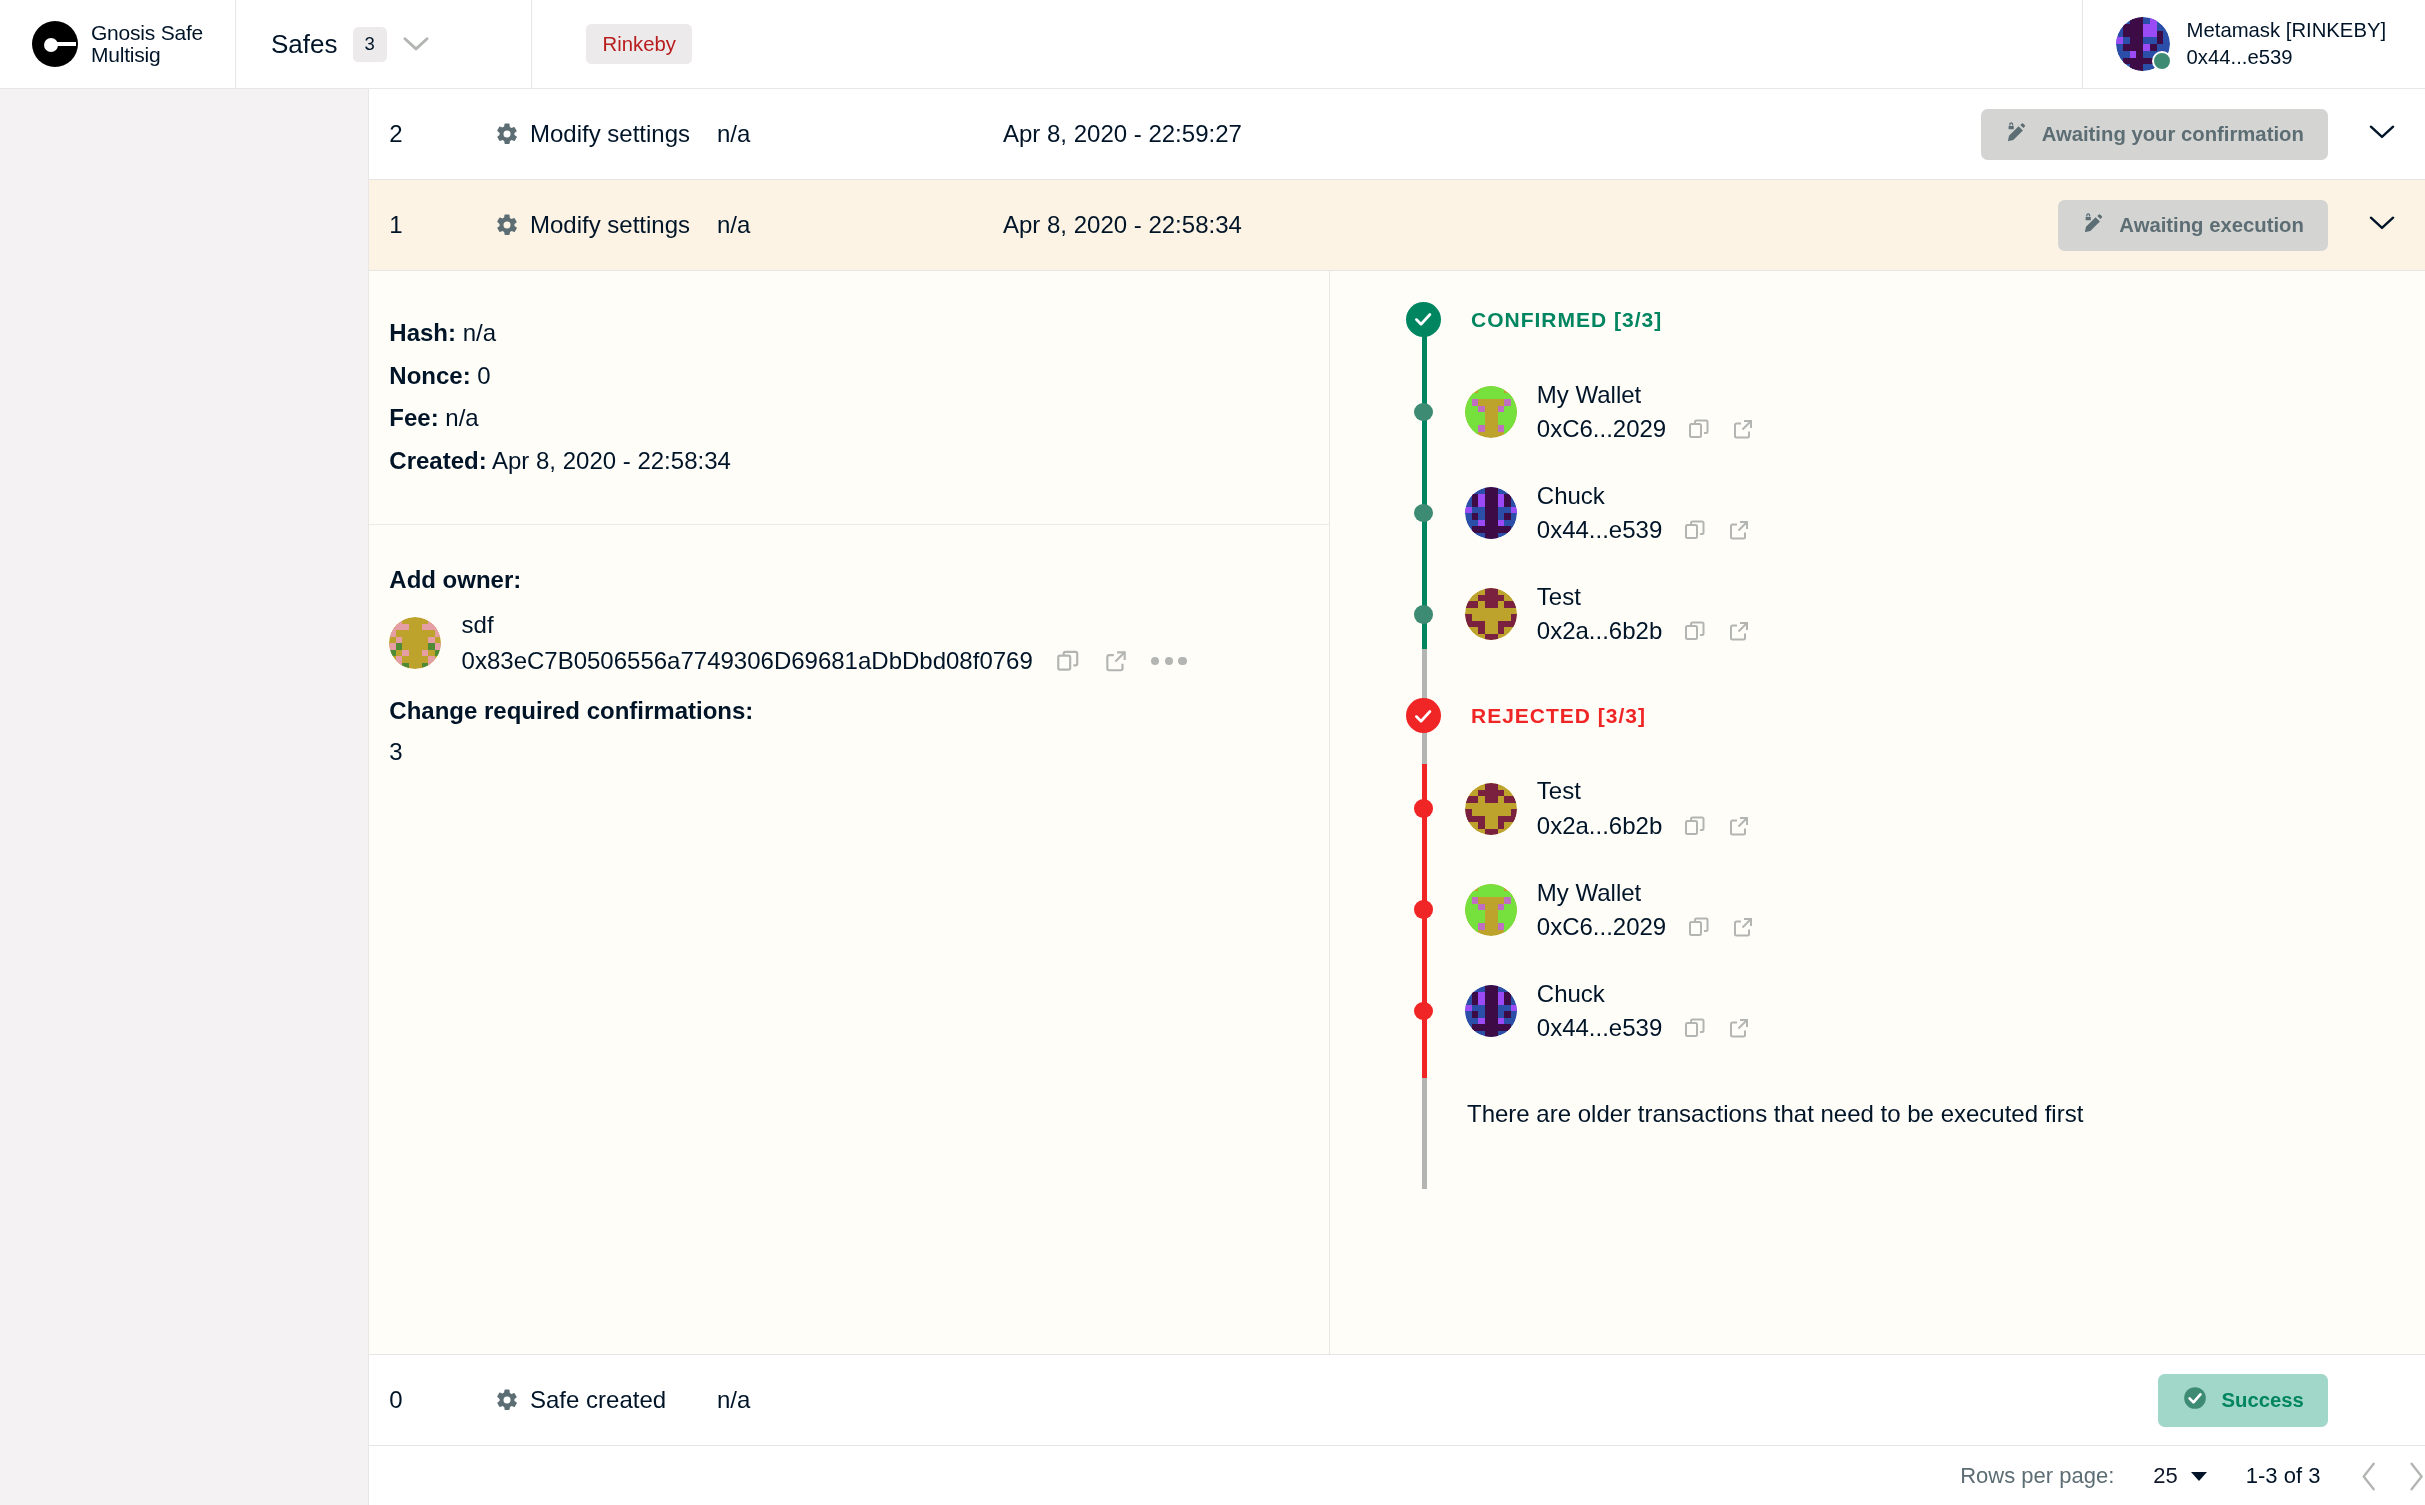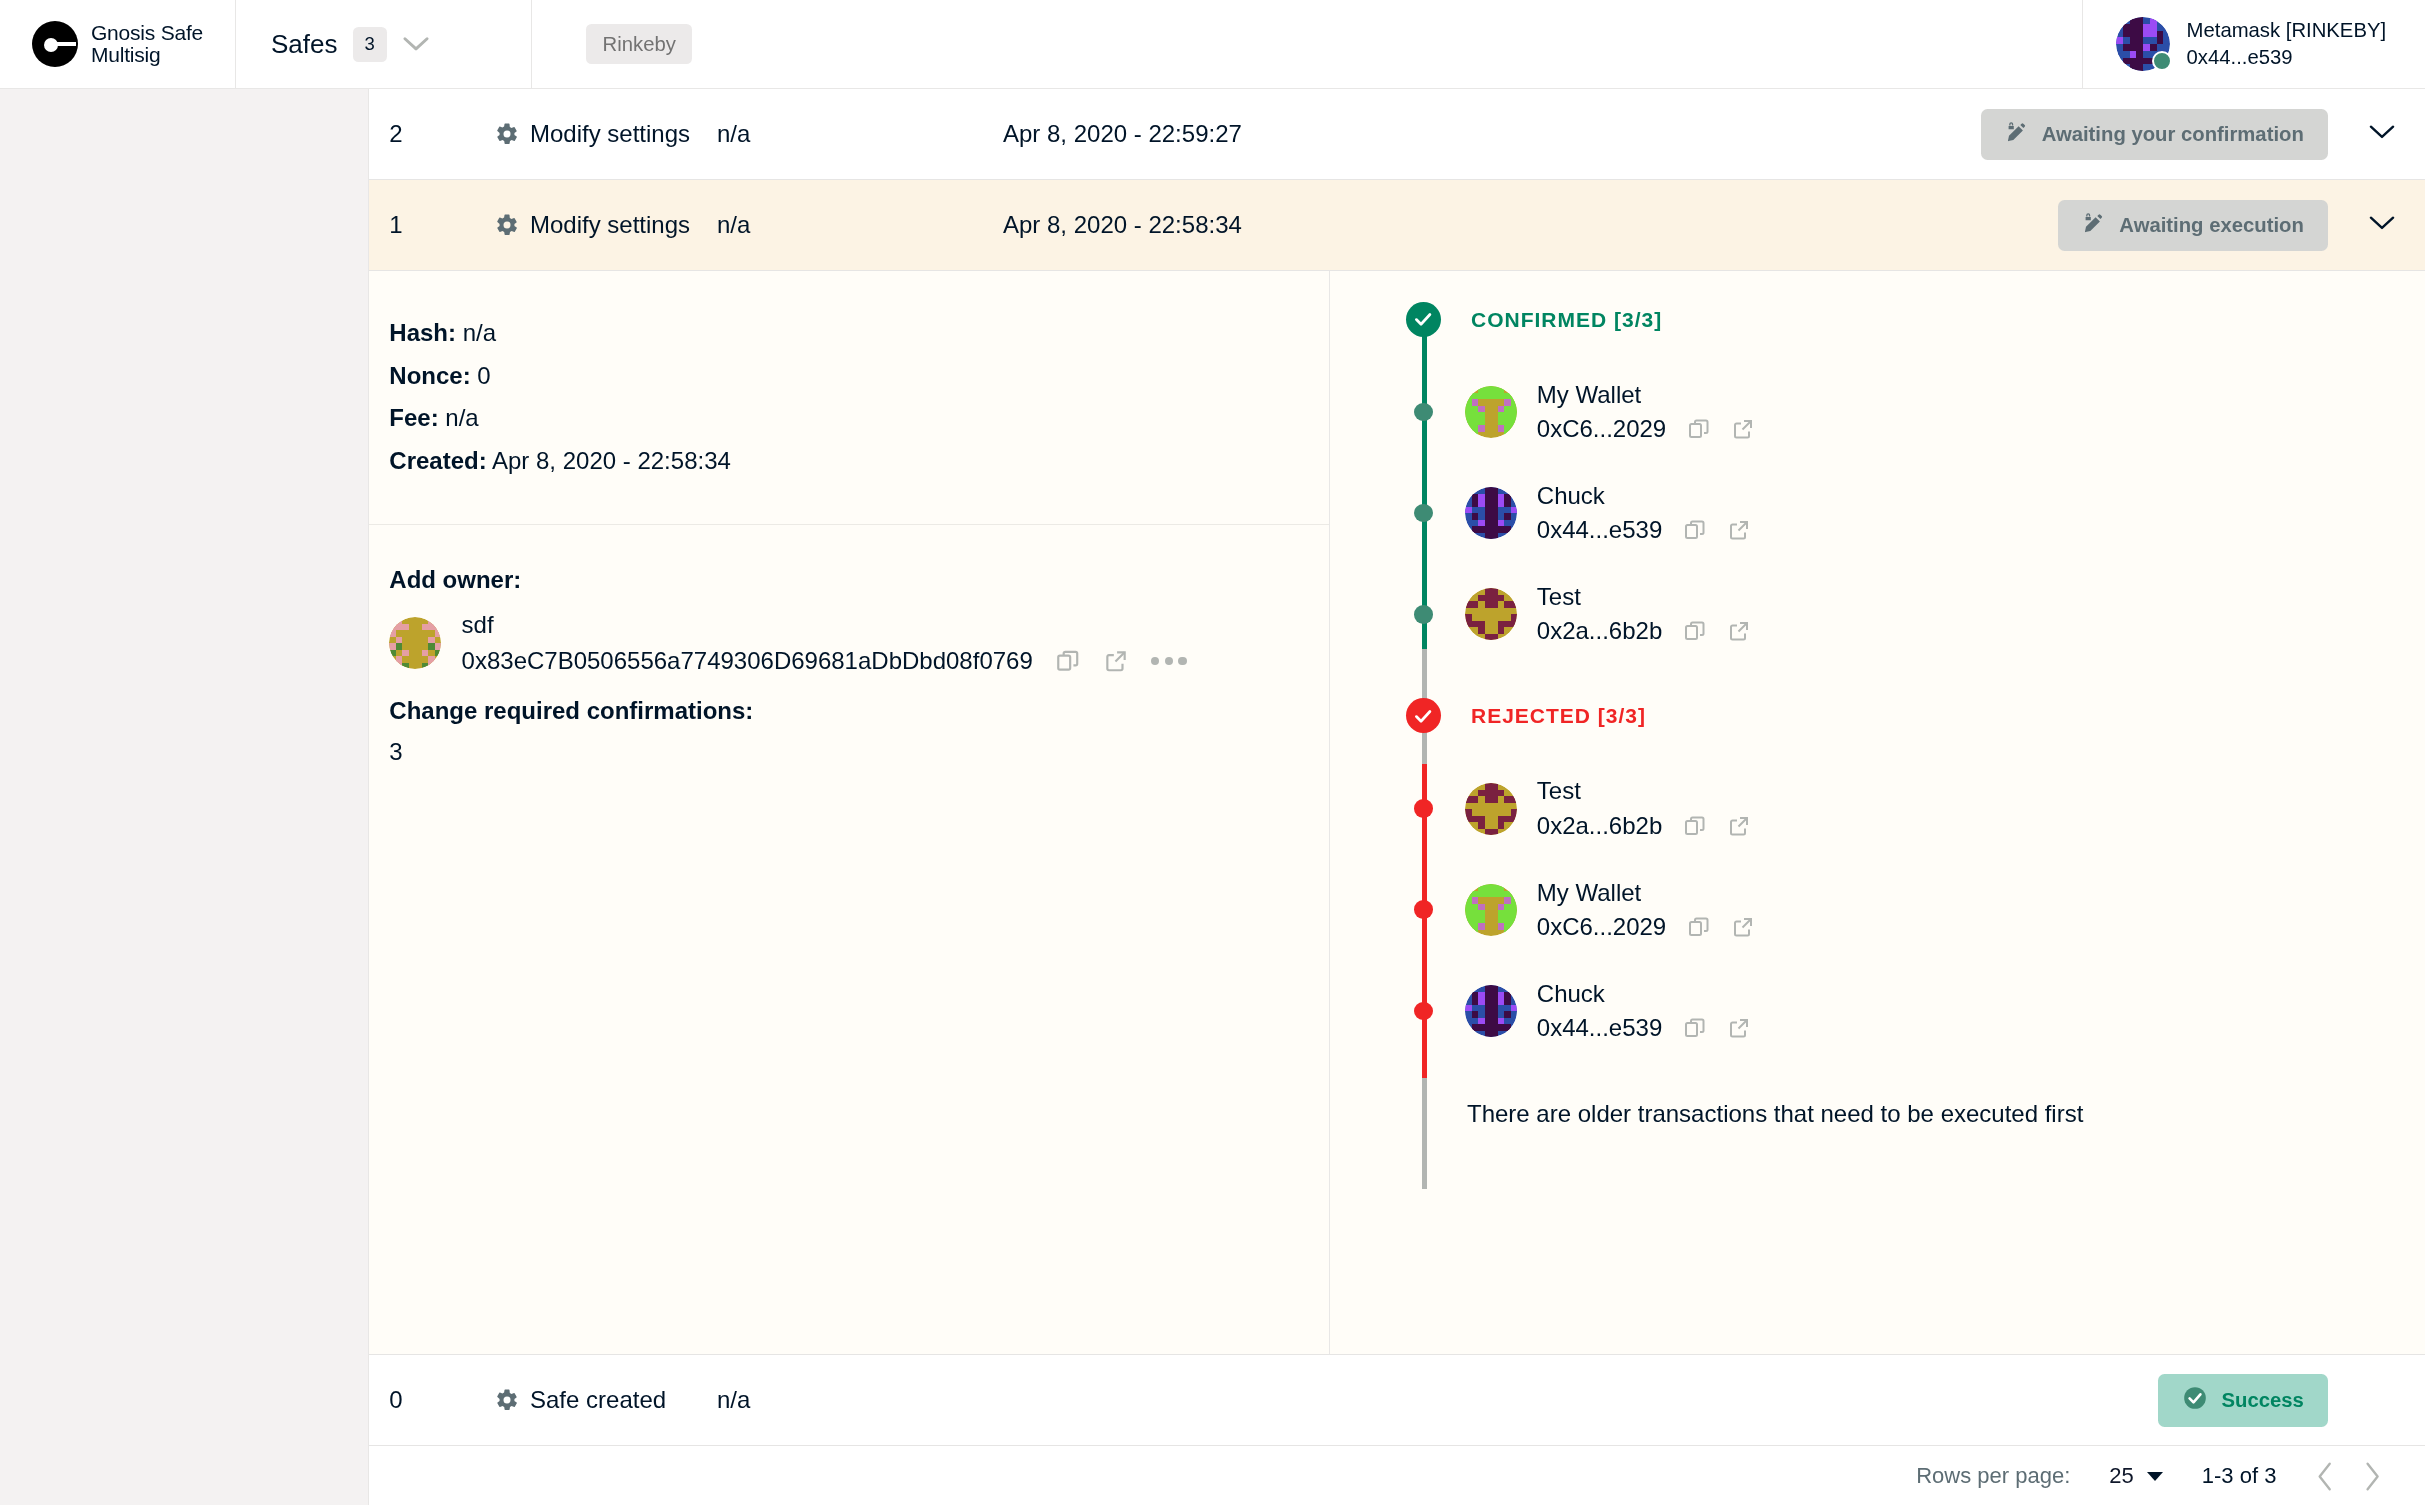--- a/index.html
+++ b/index.html
@@ -40,21 +40,21 @@
   }
   .safes-label { font-size: 26px; color: #001428; }
   .safes-count {
     background: #eceaea; color: #001428; font-size: 18.5px;
     border-radius: 5.5px; padding: 6.5px 12px; min-width: 33px; text-align: center;
   }
   .chev-svg { display: block; }
 
   .network-cell { flex: 1; display: flex; align-items: center; padding-left: 54px; }
   .network-pill {
-    background: #eceaea; color: #737373; font-size: 20.3px; border-radius: 5.5px; padding: 8.3px 16.6px;
+    background: #eceaea; color: #b91c1c; font-size: 20.3px; border-radius: 5.5px; padding: 8.3px 16.6px;
   }
   .account-cell {
     width: 344px; display: flex; align-items: center; gap: 16.6px; padding-left: 33px;
     border-left: 1.8px solid #e8e7e6;
   }
   .avatar { border-radius: 50%; overflow: hidden; flex-shrink: 0; display: block; }
   .account-avatar-wrap { position: relative; width: 54px; height: 54px; }
   .status-dot {
     position: absolute; right: -1.8px; bottom: 0px; width: 20.3px; height: 20.3px;
     border-radius: 50%; background: #3e8b74; border: 2.8px solid #fff;
@@ -138,21 +138,21 @@
   .tl-owner { display: flex; align-items: center; gap: 20.3px; margin-left: 32px; }
   .tl-owner-txt { line-height: 1.42; }
   .tl-owner-name { font-size: 24px; color: #001428; }
   .tl-owner-addr-line { display: flex; align-items: center; gap: 20.3px; }
   .tl-owner-addr { font-size: 24px; color: #001428; }
   .tl-note { font-size: 24px; color: #001428; margin-left: 85px; margin-top: 55px; }
 
   
   .pagination {
     flex: 1; background: #fff; display: flex; align-items: center;
-    justify-content: flex-end; gap: 39px; padding-right: 44px;
+    justify-content: flex-end; gap: 39px; 
   }
   .pg-label { font-size: 22px; color: #5d6d74; }
   .pg-rows { display: flex; align-items: center; gap: 13px; font-size: 22px; color: #0f172a; cursor: pointer; }
   .pg-caret { width: 0; height: 0; border-left: 8.3px solid transparent; border-right: 8.3px solid transparent; border-top: 9.2px solid #001428; }
   .pg-range { font-size: 22px; color: #001428; }
   .pg-arrows { display: flex; gap: 26px; }
 </style>
 </head>
 <body>
 

